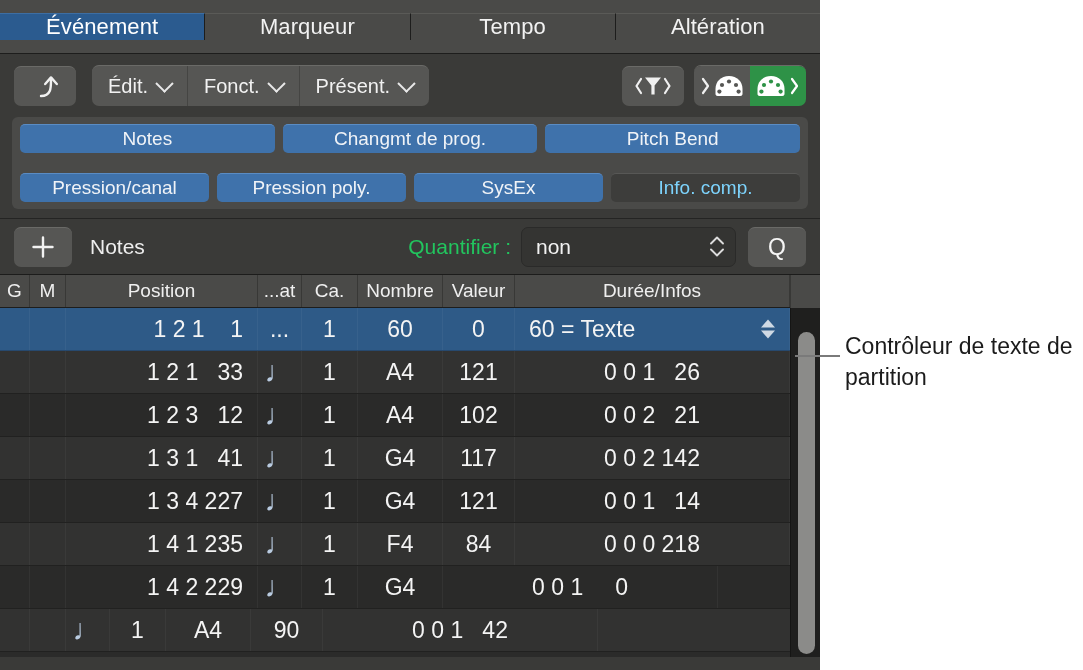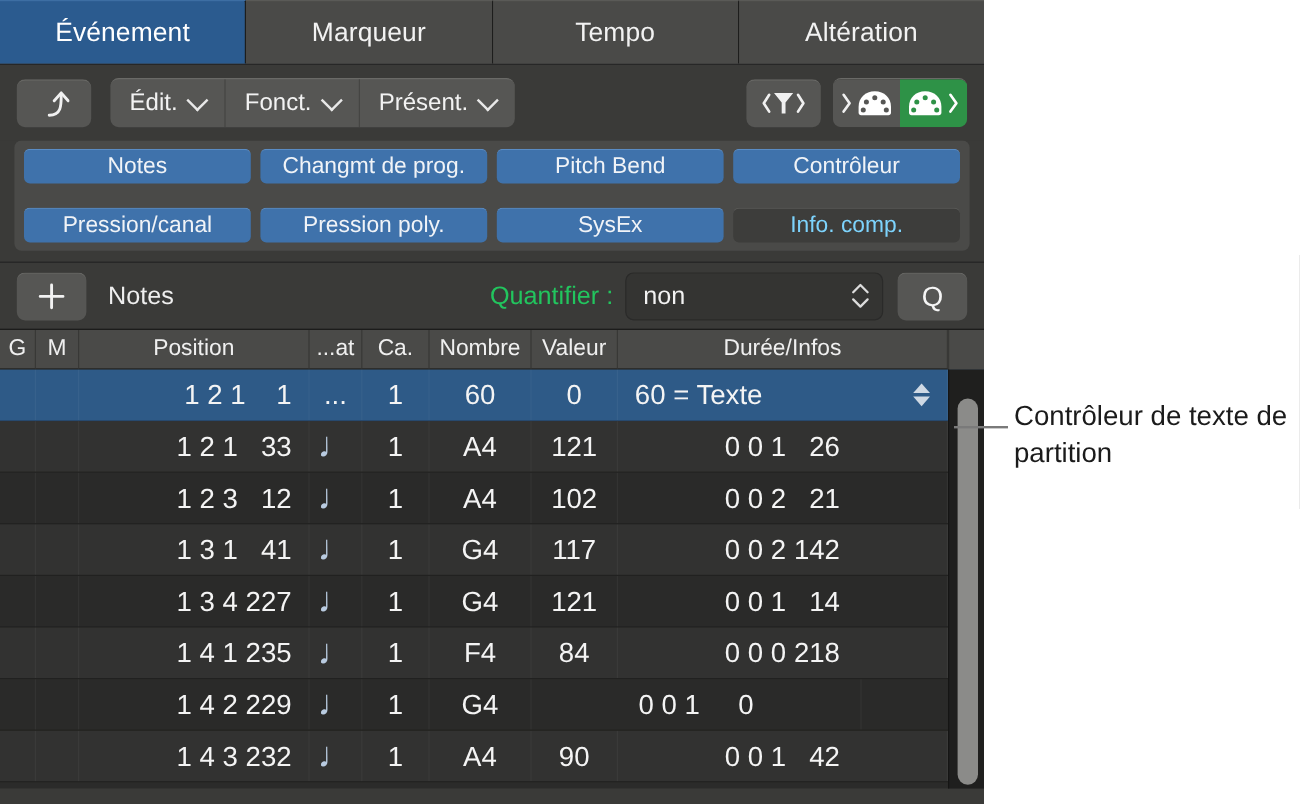--- a/index.html
+++ b/index.html
@@ -28,20 +28,21 @@
     background: #3a3a38;
     overflow: hidden;
   }
 
   
   #tabbar {
     display: flex;
     height: 53px;
     background: #4a4a48;
     border-bottom: 1px solid #1d1d1c;
+    align-items: center;
   }
   .tab {
     flex: 1 1 0;
     display: flex;
     align-items: center;
     justify-content: center;
     color: #f2f2f2;
     font-size: 22px;
     background: #4a4a48;
     border-right: 1px solid #1d1d1c;
@@ -426,23 +427,20 @@
       <div class="filter-row">
         <div class="fbtn">
             <span>Notes</span>
           </div>
         <div class="fbtn">
             <span>Changmt de prog.</span>
           </div>
         <div class="fbtn">
             <span>Pitch Bend</span>
           </div>
-        <div class="fbtn">
-            <span>Contrôleur</span>
-          </div>
       </div>
       <div class="filter-row">
         <div class="fbtn">
             <span>Pression/canal</span>
           </div>
         <div class="fbtn">
             <span>Pression poly.</span>
           </div>
         <div class="fbtn">
             <span>SysEx</span>
@@ -569,21 +567,20 @@
         <div class="td col-pos c-right">1 4 2 229</div>
         <div class="td col-at  c-center"><span class="note-glyph" style="color:#b9cbe0;font-size:30px;line-height:1;">♩</span></div>
         <div class="td col-ca  c-center">1</div>
         <div class="td col-nb  c-center">G4</div>
         <div class="td col-dur dur-cell"><span class="dur-text">0 0 1     0</span></div>
       </div>
 
       <div class="tr odd">
         <div class="td col-g   c-center"></div>
         <div class="td col-m   c-center"></div>
-        <div class="td col-pos c-right">1 4 3 232</div>
         <div class="td col-at  c-center"><span class="note-glyph" style="color:#b9cbe0;font-size:30px;line-height:1;">♩</span></div>
         <div class="td col-ca  c-center">1</div>
         <div class="td col-nb  c-center">A4</div>
         <div class="td col-val c-center">90</div>
         <div class="td col-dur dur-cell"><span class="dur-text">0 0 1   42</span></div>
       </div>
 
       <div id="vscroll">
         <div id="vthumb"></div>
       </div>

